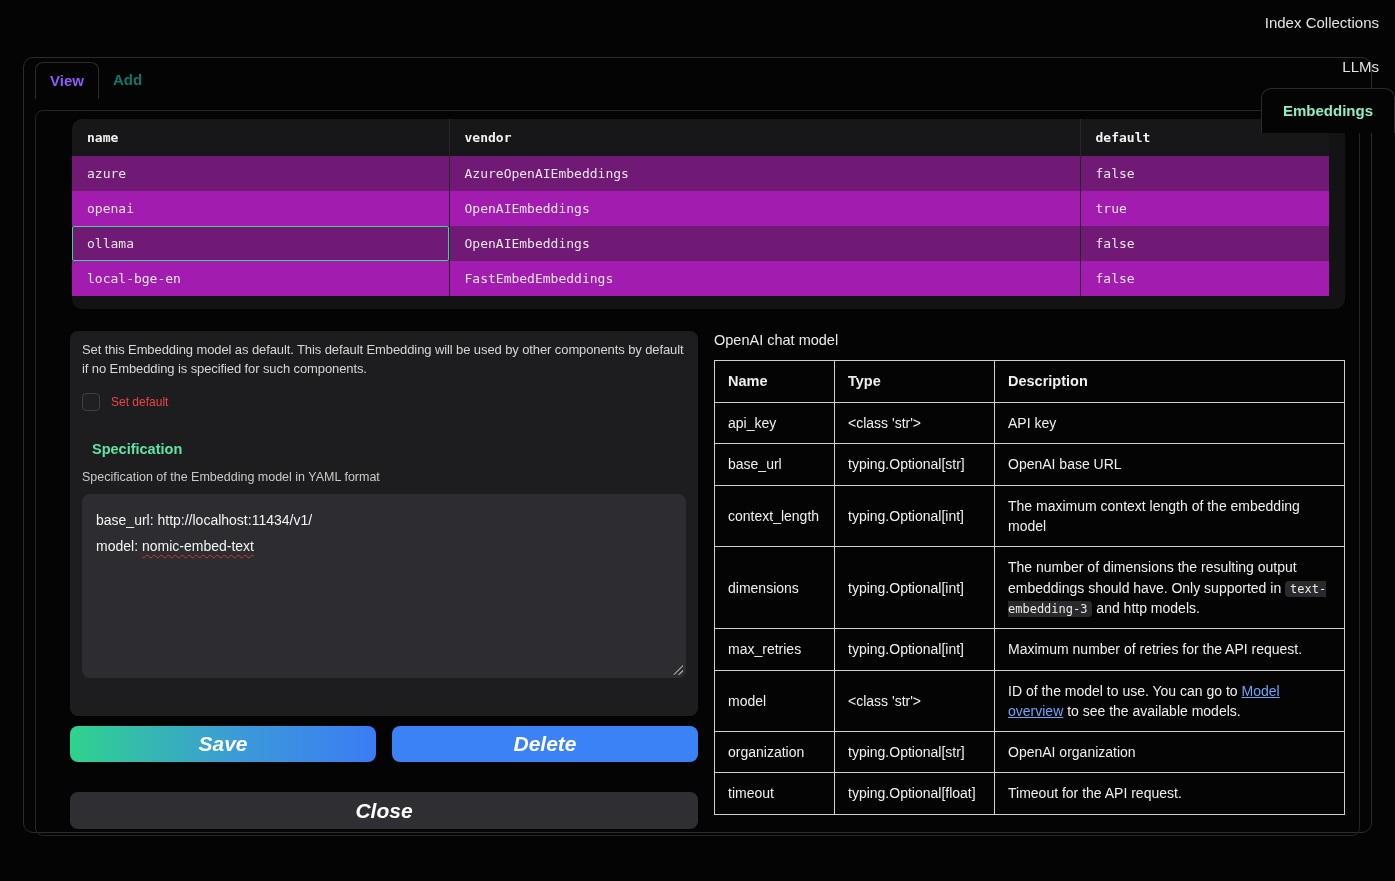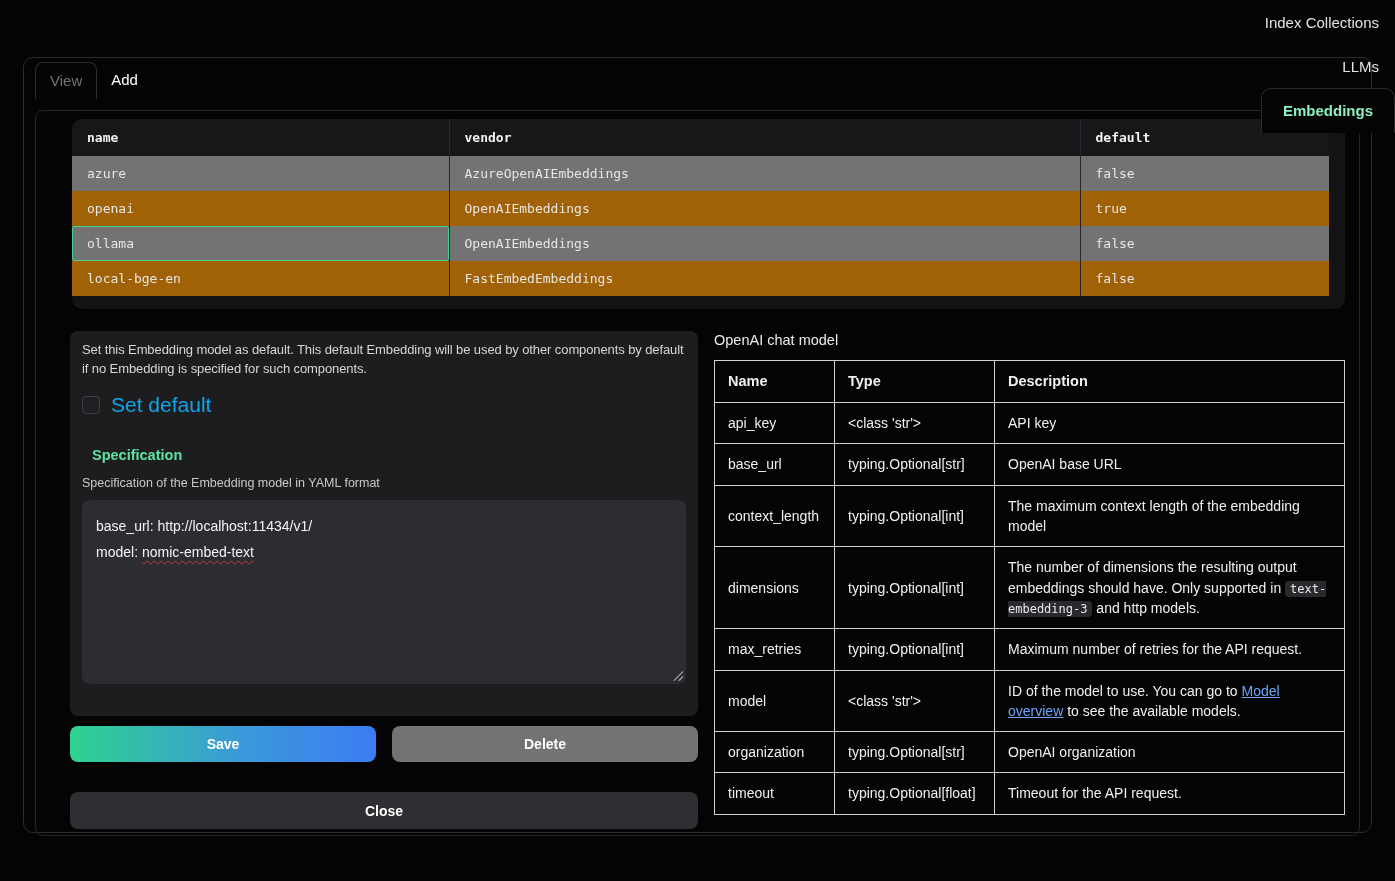--- a/index.html
+++ b/index.html
@@ -15,73 +15,73 @@
                      border-radius:10px 10px 0 0; padding:13px 21px 14px 21px;
                      margin-bottom:-1px; }
 
   
   .outer-panel { margin:0 23px; height:776px; border:1px solid #2b2b2e; border-radius:10px;
                  position:relative; z-index:1; }
 
   
   .sub-tabbar { display:flex; align-items:flex-end; padding-left:11px; height:40px;
                 position:relative; z-index:2; }
-  .sub-tab { padding:9px 14px 10px 14px; font-size:15px; color:#ffffff; cursor:pointer; }
-  .sub-tab.active { color:#737373; font-weight:normal; background:#040405;
+  .sub-tab { padding:9px 14px 10px 14px; font-size:15px; color:#0f766e; cursor:pointer;font-weight:bold; }
+  .sub-tab.active { color:#8b5cf6; font-weight:bold; background:#040405;
                     border:1px solid #2b2b2e; border-bottom:none; border-radius:8px 8px 0 0;
                     margin-bottom:-1px;text-align:right; }
 
   .inner-panel { margin:12px 11px 9px 11px; height:726px; border:1px solid #252528;
                  border-radius:8px; position:relative; z-index:1; overflow:hidden;padding-left:24px; }
 
   
   .table-card { margin:8px 14px 0 12px; background:#131316; border-radius:10px;
                 padding:0 16px 13px 0; overflow:hidden; }
   table.embed-table { width:100%; border-collapse:collapse; table-layout:fixed;
                       font-family:"DejaVu Sans Mono","Liberation Mono",monospace; font-size:13px; }
   table.embed-table col.c-name   { width:377px; }
   table.embed-table col.c-vendor { width:631px; }
   table.embed-table th { text-align:left; font-weight:bold; color:#f2f2f2;
                          background:#17171a; height:37px; padding:0 0 0 15px;
                          border-right:1px solid #27272b; }
   table.embed-table th:last-child { border-right:none; }
   table.embed-table td { height:35px; padding:0 0 0 15px; color:#e6e6e6;
                          border-right:1px solid #27272b; cursor:pointer; }
   table.embed-table td:last-child { border-right:none; }
-  table.embed-table tr.r-even td { background:#737373; }
-  table.embed-table tr.r-odd  td { background:#a16207; }
+  table.embed-table tr.r-even td { background:#701a75; }
+  table.embed-table tr.r-odd  td { background:#a21caf; }
   table.embed-table td.selected { box-shadow:inset 0 0 0 1px #42d392; border-radius:2px; }
 
   
   .bottom { display:flex; gap:16px; padding:22px 14px 0 10px; }
   .col-left  { width:628px; flex:0 0 628px; }
   .col-right { flex:1; min-width:0; }
 
   .left-card { background:#1d1d20; border-radius:8px; padding:10px 12px 14px 12px; height:385px; }
   .default-desc { font-size:13px; line-height:1.45; color:#d6d6d6; letter-spacing:-0.1px; }
   .checkbox-row { display:flex; align-items:center; gap:11px; margin-top:14px; cursor:pointer; }
   .checkbox-box { width:18px; height:18px; border:1px solid #3e3e43; border-radius:4px;
                   background:#202023; flex:0 0 18px; }
-  .checkbox-label { font-size:21px; color:#0ea5e9; }
+  .checkbox-label { font-size:12px; color:#ef4444; }
   .spec-heading { margin:30px 0 0 10px; font-size:14.5px; font-weight:bold; color:#5fe3a4; }
   .spec-sub { margin-top:13px; font-size:12.5px; color:#c9c9c9; }
   .yaml-box { margin-top:10px; height:184px; background:#2d2d31; border-radius:8px;
               padding:13px 14px; font-size:14px; color:#f4f4f4; line-height:1.9;
               position:relative; cursor:text; }
   .yaml-misspelled { text-decoration:underline wavy #c23b3b 1px; text-underline-offset:3px; }
   .resize-handle { position:absolute; right:3px; bottom:3px; width:10px; height:10px;
                    clip-path:polygon(100% 0,100% 100%,0 100%);
                    background:repeating-linear-gradient(135deg,transparent 0 2.5px,#9a9a9a 2.5px 4px); }
 
   .btn-row { display:flex; gap:16px; margin-top:10px; }
-  .btn { height:36px; border:none; border-radius:8px; font-size:14px; font-weight:bold;
+  .btn { height:36px; border:none; border-radius:8px; font-size:21px; font-weight:bold;
          color:#ffffff; cursor:pointer; display:flex; align-items:center; justify-content:center;
-         font-family:"Liberation Sans","DejaVu Sans",sans-serif; }
+         font-family:"Liberation Sans","DejaVu Sans",sans-serif;font-style:italic; }
   .btn-save   { flex:1; background:linear-gradient(90deg,#2fd28e 0%,#3b9ad8 55%,#3b7cf5 100%); }
-  .btn-delete { flex:1; background:#737373; }
+  .btn-delete { flex:1; background:#3b82f6; }
   .btn-close  { width:100%; height:37px; background:#2f2f33; margin-top:30px; }
 
   
   .schema-title { font-size:14.5px; color:#ececec; margin:1px 0 12px 0; }
   table.schema-table { width:100%; border-collapse:collapse; font-size:14px; color:#f0f0f0; }
   table.schema-table col.s-name { width:120px; }
   table.schema-table col.s-type { width:160px; }
   table.schema-table th, table.schema-table td { border:1px solid #cfcfcf; text-align:left;
         padding:10px 13px; vertical-align:middle; line-height:1.45; }
   table.schema-table th { font-weight:bold; font-size:14.5px; }

